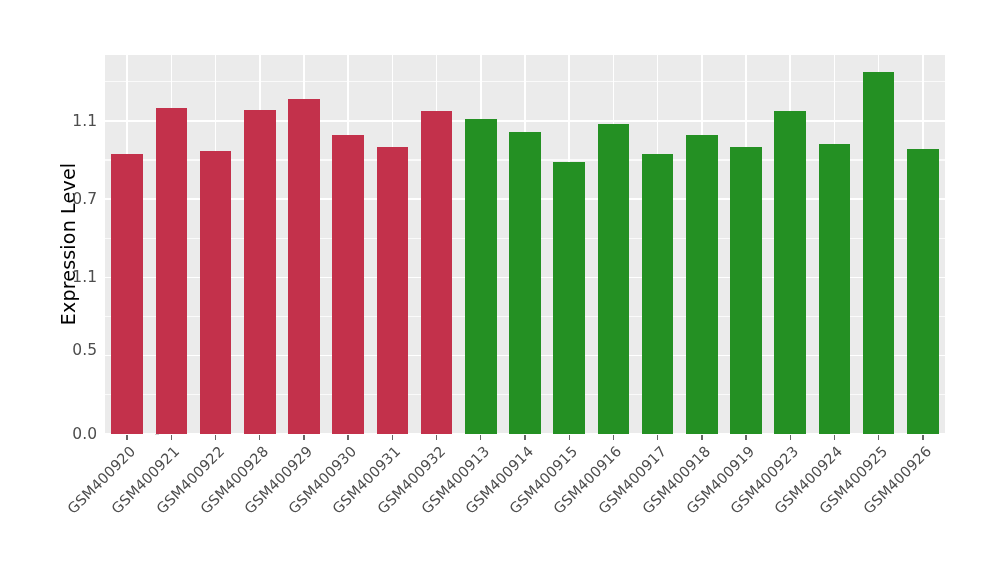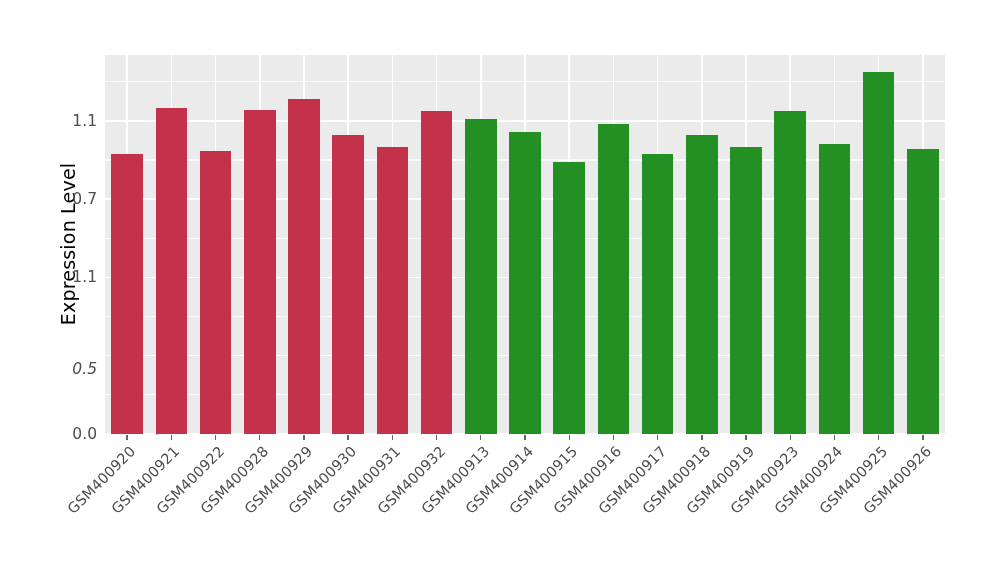--- a/index.html
+++ b/index.html
@@ -120,21 +120,21 @@
 </head>
 <body>
 
 <div id="chart-root">
 
   <div class="y-axis-title">Expression Level</div>
 
   <div class="y-tick-labels-wrap" id="y-axis-layer">
       <div class="y-tick-label" style="top: 434px;">0.0</div>
       <div class="y-tick-mark" style="top: 434px;"></div>
-      <div class="y-tick-label" style="top: 369px; font-style: italic;">0.5</div>
+      <div class="y-tick-label" style="top: 350px;">0.5</div>
       <div class="y-tick-mark" style="top: 355.694px;"></div>
       <div class="y-tick-label" style="top: 277.388px;">1.1</div>
       <div class="y-tick-mark" style="top: 277.388px;"></div>
       <div class="y-tick-label" style="top: 199.083px;">0.7</div>
       <div class="y-tick-mark" style="top: 199.083px;"></div>
       <div class="y-tick-label" style="top: 120.777px;">1.1</div>
       <div class="y-tick-mark" style="top: 120.777px;"></div>
     </div>
 
   <div class="panel" id="panel">

